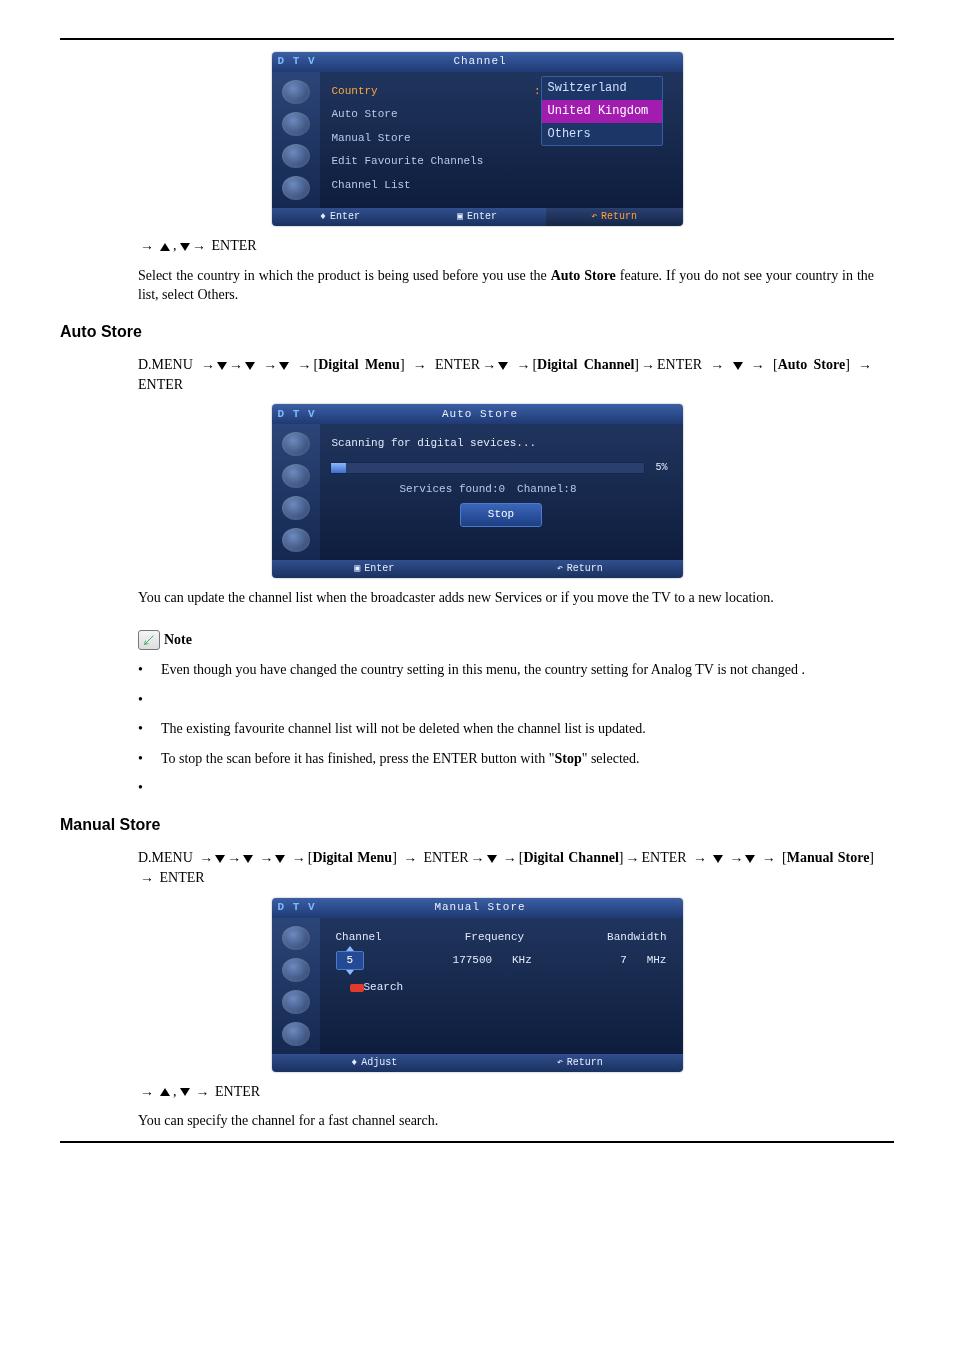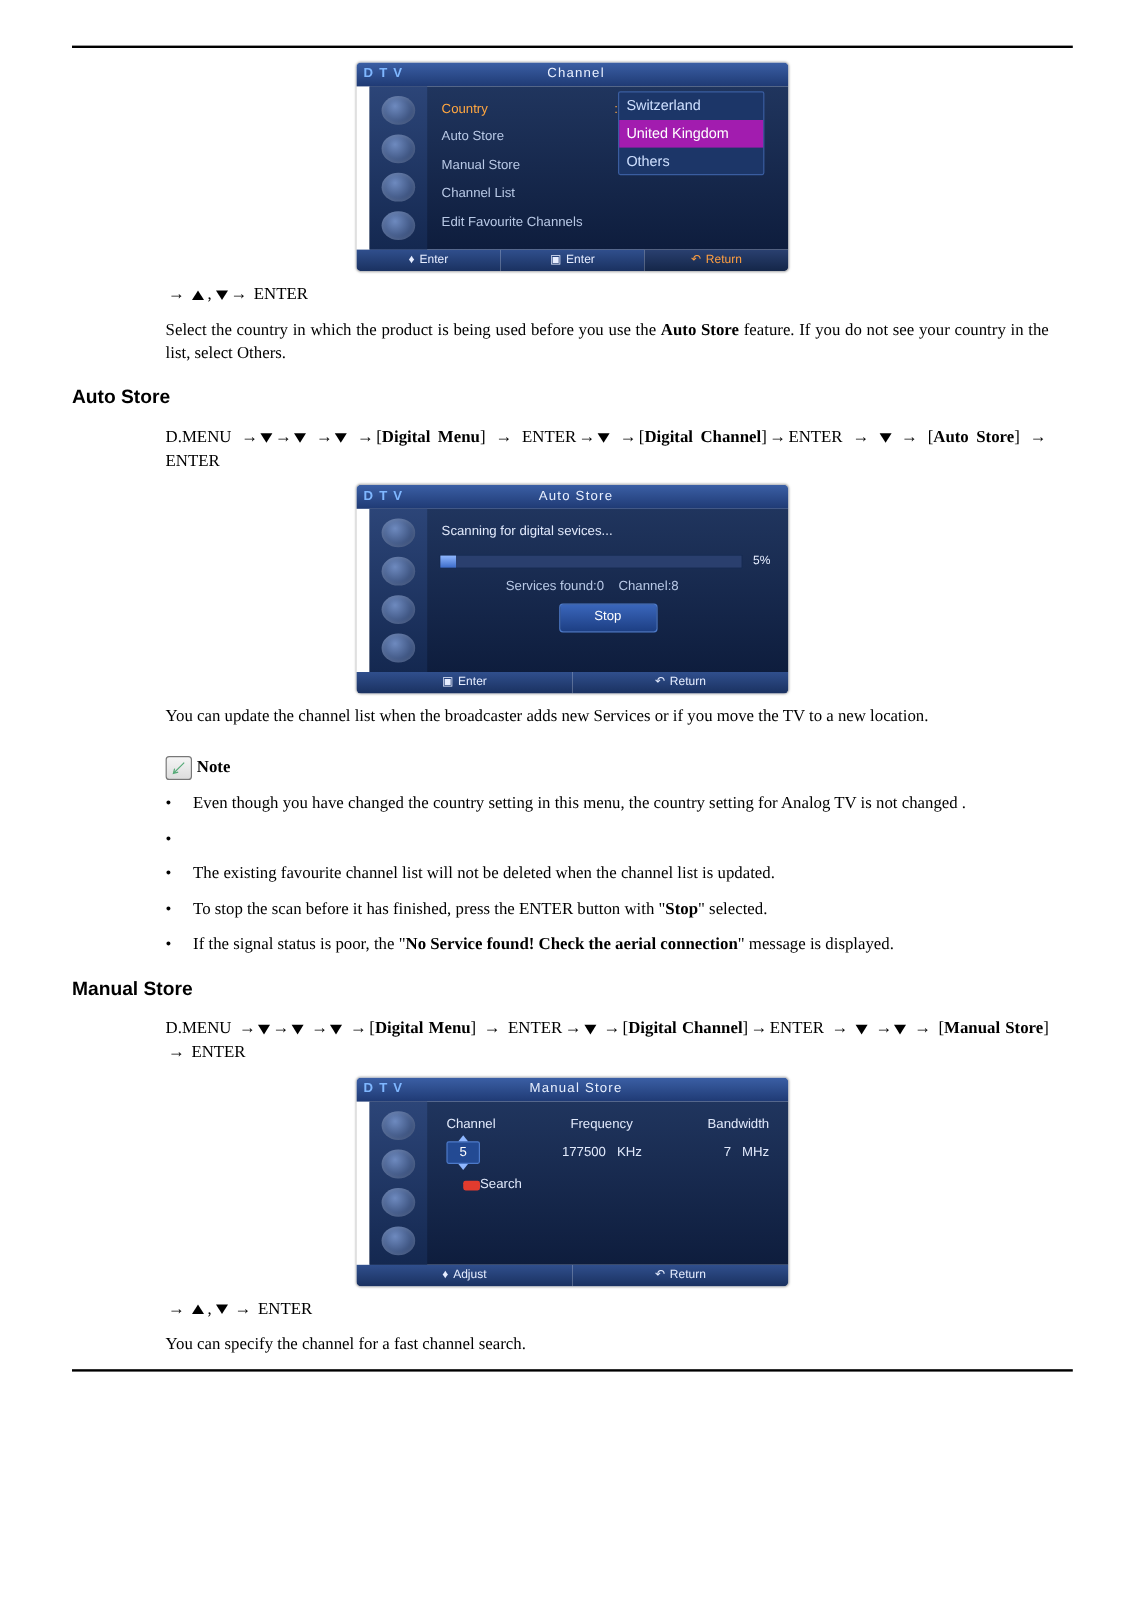--- a/index.html
+++ b/index.html
@@ -75,23 +75,23 @@
   }
   .tri-down {
     border-left: 5px solid transparent;
     border-right: 5px solid transparent;
     border-top: 8px solid #000;
   }
   .arrow { padding: 0 2px; }
 
   
   .osd {
-    width: 360px;
+    width: 411px;
     margin: 4px auto 8px auto;
-    font-family: Liberation Sans, sans-serif;
+    font-family: Liberation Mono, monospace;
     font-size: 11px;
     color: #cfe0ff;
     border-radius: 4px;
     overflow: hidden;
     box-shadow: 0 0 2px rgba(0,0,0,.4);
   }
   .osd .titlebar {
     display: flex;
     align-items: center;
     height: 20px;
@@ -107,21 +107,20 @@
   }
   .osd .titlebar .title {
     flex: 1;
     text-align: center;
     padding-right: 48px;
     letter-spacing: 1px;
   }
   .osd .body {
     display: flex;
     background: linear-gradient(#20355e,#0e1d3d);
-    margin-left: 11px;
   }
   .osd .side {
     width: 48px;
     background: linear-gradient(#2c4578,#142850);
     display: flex;
     flex-direction: column;
     align-items: center;
     gap: 8px;
     padding: 8px 0;
   }
@@ -260,22 +259,22 @@
       <div class="side-icon"></div>
       <div class="side-icon"></div>
     </div>
     <div class="main relwrap">
       <div class="menu-item sel">
         <span>Country</span>
         <span style="float:right;padding-right:130px;">:</span>
       </div>
       <div class="menu-item">Auto Store</div>
       <div class="menu-item">Manual Store</div>
+      <div class="menu-item">Edit Favourite Channels</div>
       <div class="menu-item">Channel List</div>
-      <div class="menu-item">Edit Favourite Channels</div>
       <div class="dropdown">
         <div class="dd-item">Switzerland</div>
         <div class="dd-item active">United Kingdom</div>
         <div class="dd-item">Others</div>
       </div>
     </div>
   </div>
   <div class="footer-bar">
     <div class="fcell">
         <span>♦</span>
@@ -365,21 +364,20 @@
     <li>
         <span class="dot">•</span>
         <span>The existing favourite channel list will not be deleted when the channel list is updated.</span>
       </li>
     <li>
         <span class="dot">•</span>
         <span>To stop the scan before it has finished, press the ENTER button with "<b>Stop</b>" selected.</span>
       </li>
     <li>
         <span class="dot">•</span>
-        <span>If the signal status is poor, the "<b>No Service found! Check the aerial connection</b>" message is displayed.</span>
       </li>
   </ul>
 </div>
 
 <div class="section-heading">Manual Store</div>
 
 <div class="content-indent">
   <p>
     D.MENU <span class="arrow">→</span><span class="tri-down"></span><span class="arrow">→</span><span class="tri-down"></span> <span class="arrow">→</span><span class="tri-down"></span> <span class="arrow">→</span>[<b>Digital Menu</b>] <span class="arrow">→</span> ENTER<span class="arrow">→</span><span class="tri-down"></span> <span class="arrow">→</span>[<b>Digital Channel</b>]<span class="arrow">→</span>ENTER <span class="arrow">→</span> <span class="tri-down"></span> <span class="arrow">→</span><span class="tri-down"></span> <span class="arrow">→</span> [<b>Manual Store</b>] <span class="arrow">→</span> ENTER
   </p>

